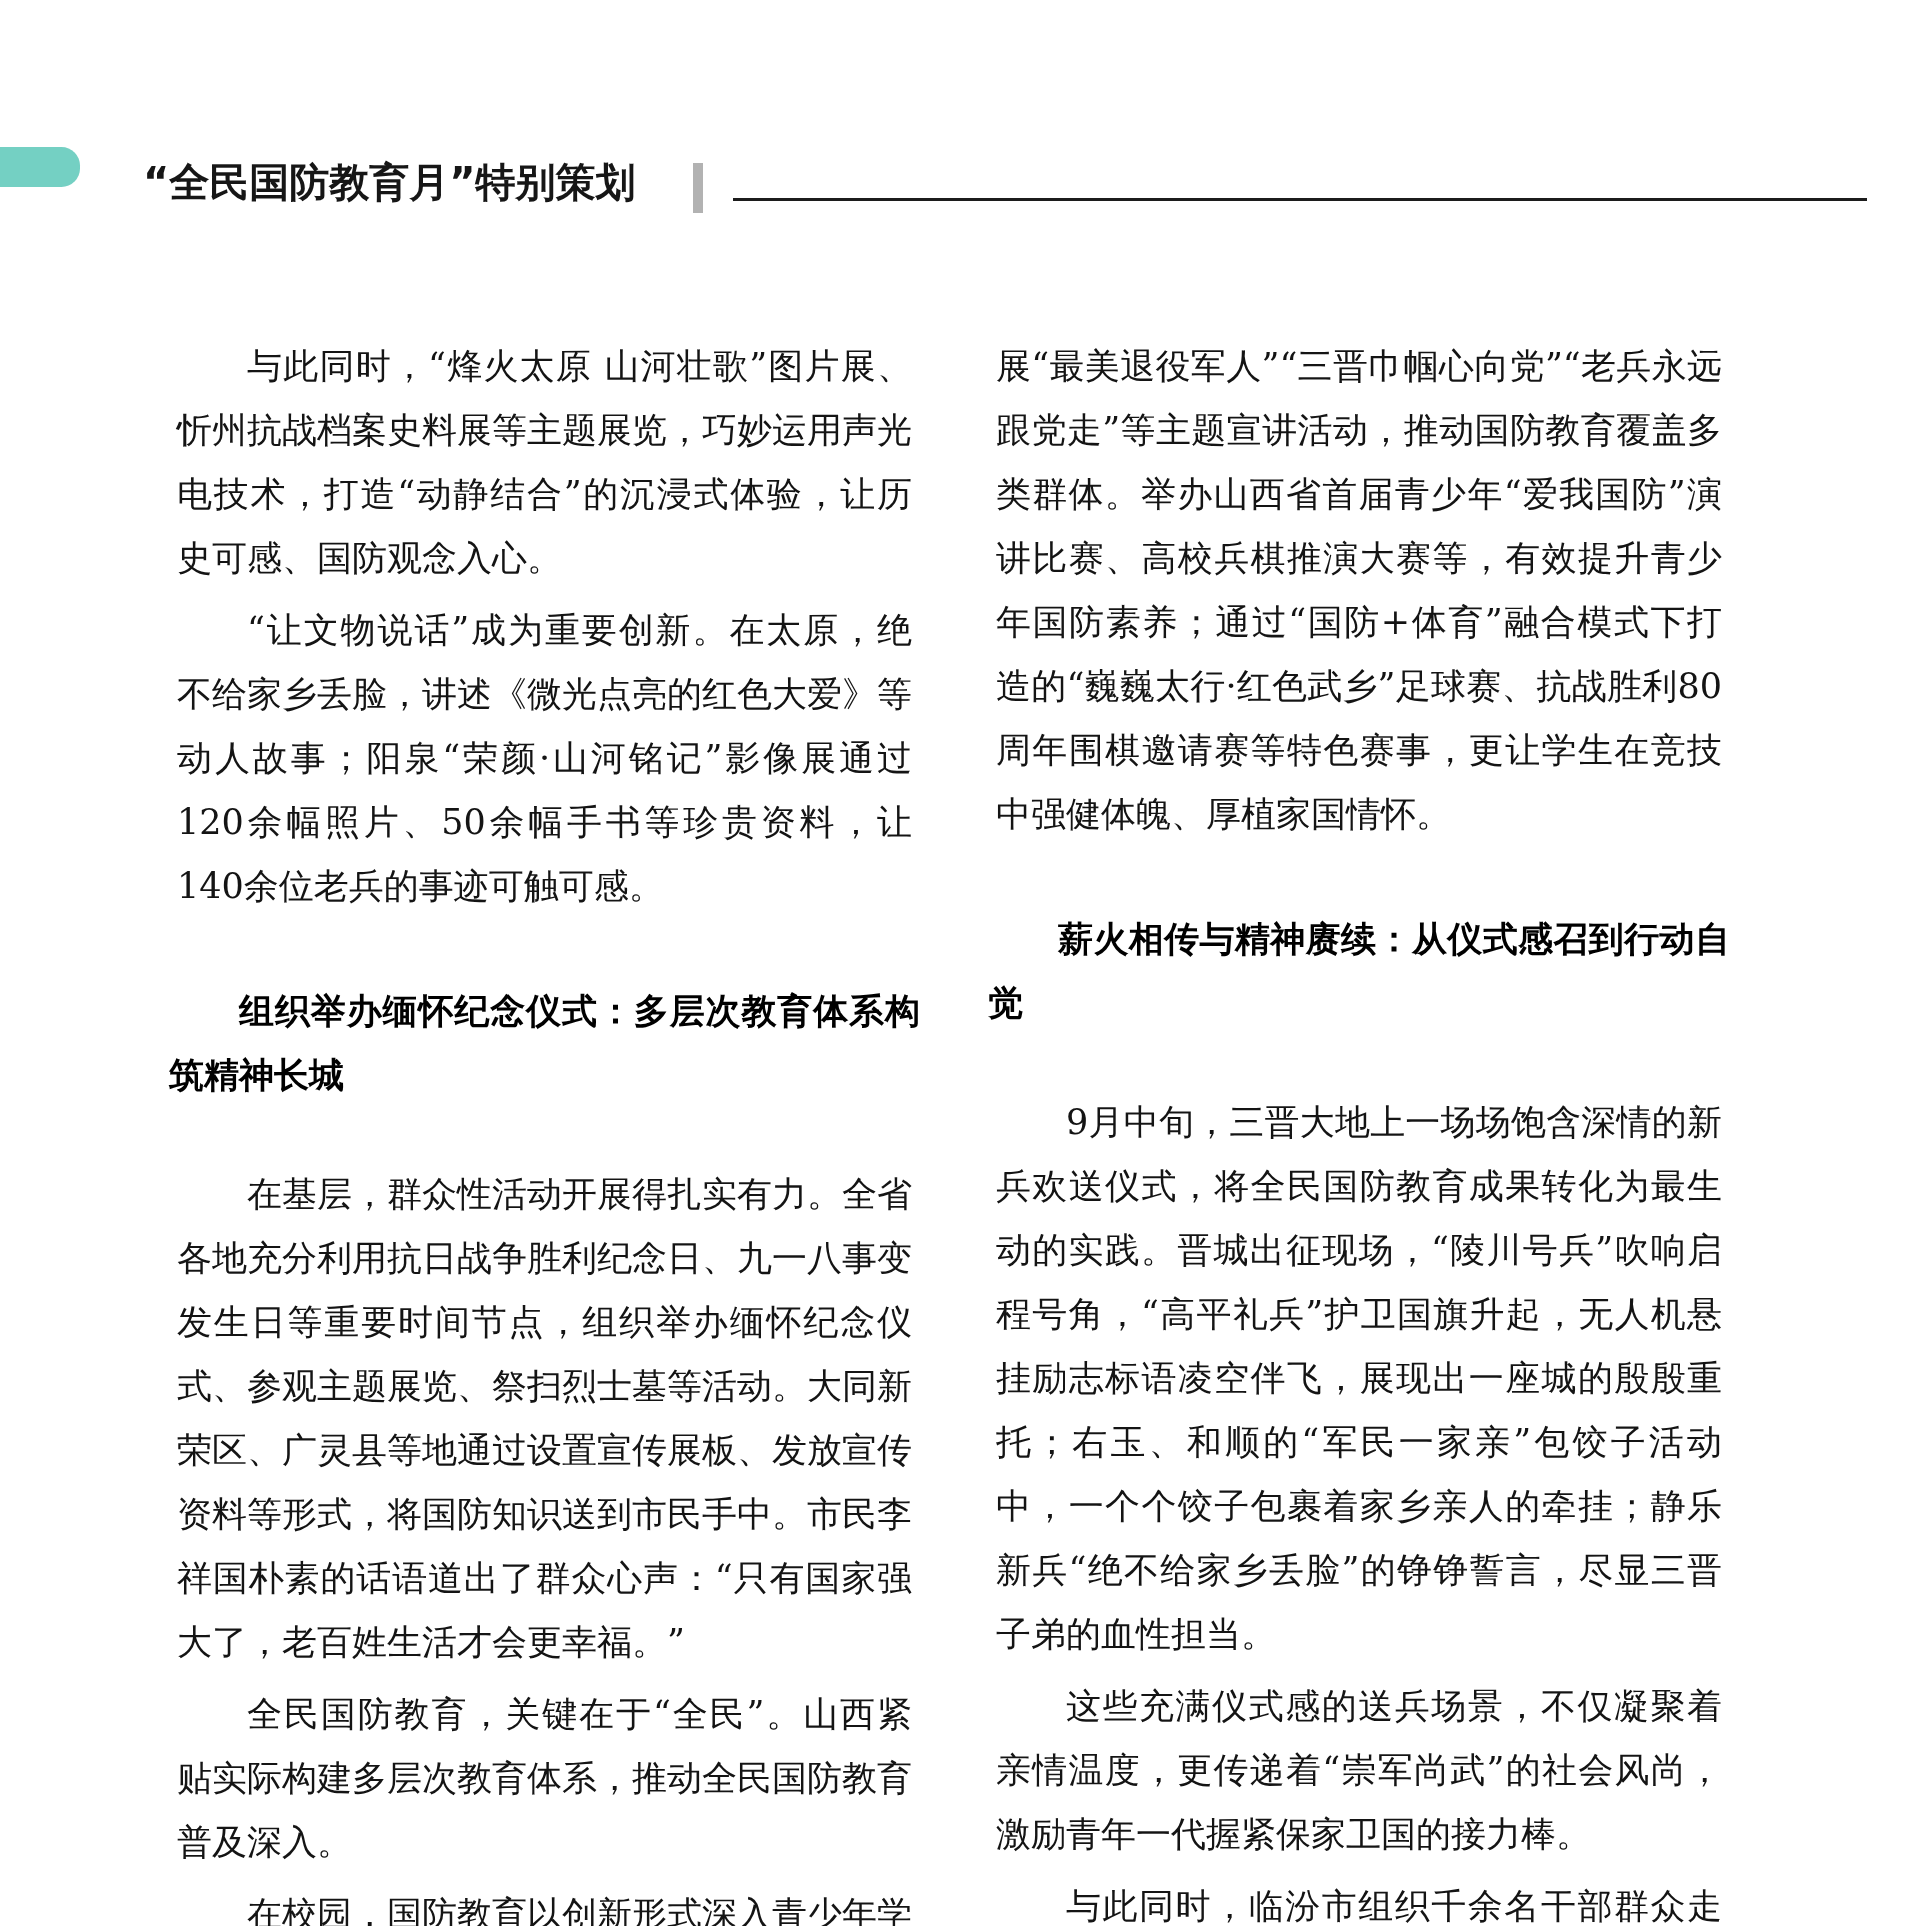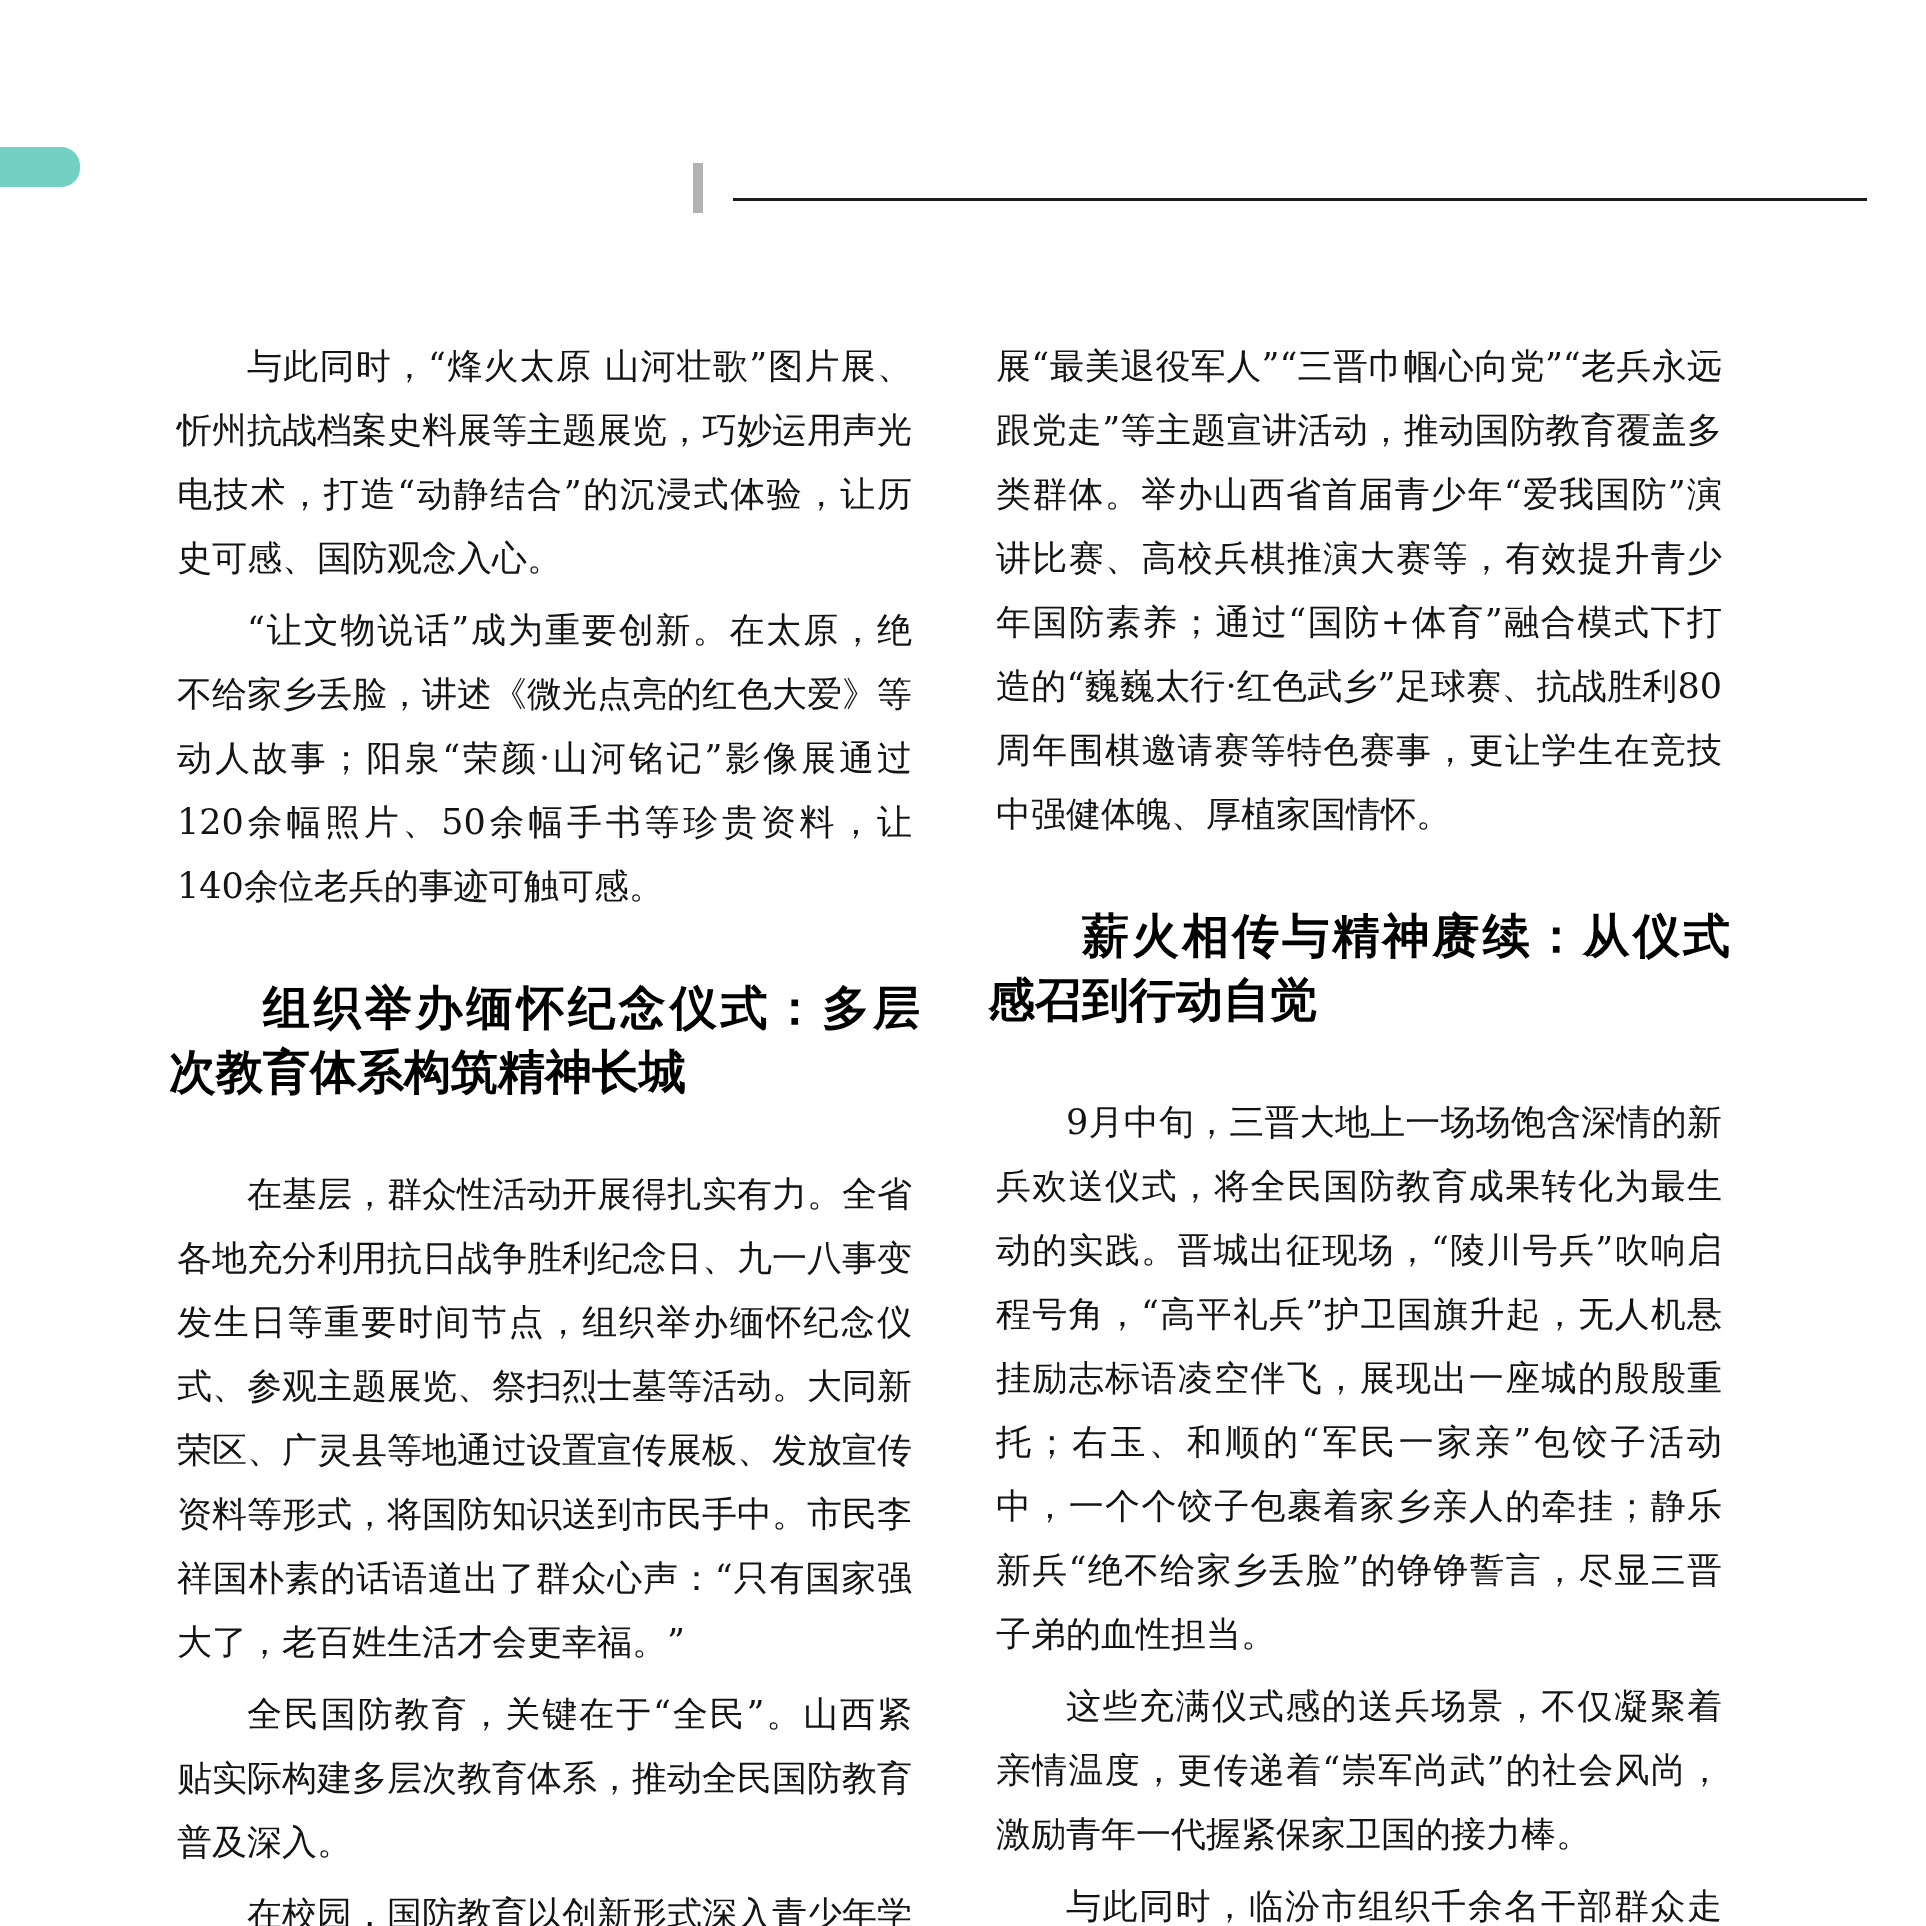--- a/index.html
+++ b/index.html
@@ -41,31 +41,32 @@
     text-align: justify;
   }
   #left-col  { left: 169px;  width: 751px; }
   #right-col { left: 988px; width: 742px; }
 
   .body-para { margin: 8px; text-indent: 2em; }
   .body-para.cont { text-indent: 0; }
 
   .col-heading {
     margin: 62px 0 54px 0;
-    font-family: Liberation Mono, monospace;
-    font-weight: bold; font-size: 47px; line-height: 64px;
+    font-family: Liberation Serif, serif;
+    font-weight: bold; font-size: 35px; line-height: 64px;
     text-indent: 2em; color: #000000;
   }
 </style>
 </head>
 <body>
 
 <div class="page">
 
   <div class="teal-tab"></div>
+  <div class="header-title">“全民国防教育月”特别策划</div>
   <div class="header-graybar"></div>
   <div class="header-line"></div>
 
   <div class="col" id="left-col">
       <p class="body-para">与此同时，“烽火太原 山河壮歌”图片展、忻州抗战档案史料展等主题展览，巧妙运用声光电技术，打造“动静结合”的沉浸式体验，让历史可感、国防观念入心。</p>
       <p class="body-para">“让文物说话”成为重要创新。在太原，绝不给家乡丢脸，讲述《微光点亮的红色大爱》等动人故事；阳泉“荣颜·山河铭记”影像展通过120余幅照片、50余幅手书等珍贵资料，让140余位老兵的事迹可触可感。</p>
       <h3 class="col-heading">组织举办缅怀纪念仪式：多层次教育体系构筑精神长城</h3>
       <p class="body-para">在基层，群众性活动开展得扎实有力。全省各地充分利用抗日战争胜利纪念日、九一八事变发生日等重要时间节点，组织举办缅怀纪念仪式、参观主题展览、祭扫烈士墓等活动。大同新荣区、广灵县等地通过设置宣传展板、发放宣传资料等形式，将国防知识送到市民手中。市民李祥国朴素的话语道出了群众心声：“只有国家强大了，老百姓生活才会更幸福。”</p>
       <p class="body-para">全民国防教育，关键在于“全民”。山西紧贴实际构建多层次教育体系，推动全民国防教育普及深入。</p>
       <p class="body-para">在校园，国防教育以创新形式深入青少年学生心底。朔州市实验小学打造“行走的红色课堂”，编印国防教育读本，将国防意识深植孩子们心中。运城市平陆县、夏县等地的人武部组织国防教育进校园活动，为高一正在参加军训的新生带来意义非凡的国防讲座。长治市组织全市高一新生集中观看“在太行山上”音乐故事会，8000余名师生通过沉浸式演出接受精神洗礼。</p>

